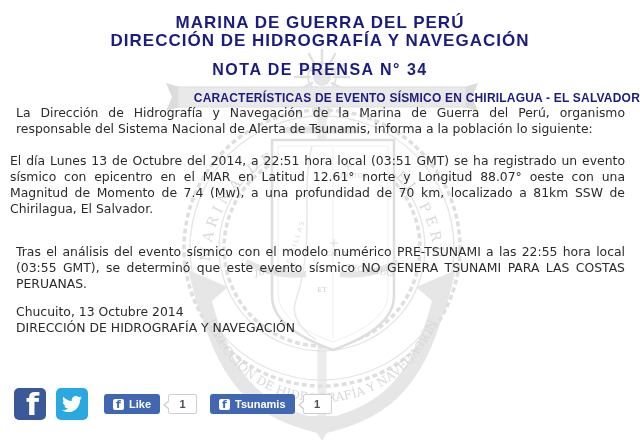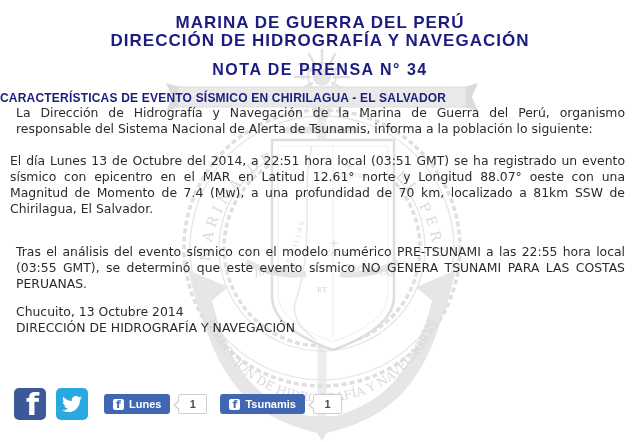--- a/index.html
+++ b/index.html
@@ -18,21 +18,21 @@
     text-align:center;color:#1b1c80;
     font-family:"Liberation Sans", sans-serif;
     font-weight:bold;font-size:17px;line-height:18px;letter-spacing:1px;
   }
   .h2line{
     margin-top:11px;text-align:center;color:#1b1c80;
     font-family:"Liberation Sans", sans-serif;
     font-weight:bold;font-size:16px;line-height:17px;letter-spacing:1.5px;
   }
   .h3line{
-    margin-top:14px;text-align:left;color:#1b1c80;
+    margin-top:14px;text-align:right;color:#1b1c80;
     font-family:"Liberation Sans", sans-serif;
     font-weight:bold;font-size:12px;line-height:13px;letter-spacing:0.2px;
   }
   .para{
     margin:0;padding:0 15px 0 16px;
     color:#2b2b2b;font-size:12.4px;line-height:16px;
     text-align:justify;
   }
   .p1{}
   .p2{margin-top:16px;padding-left:10px;}
@@ -184,21 +184,21 @@
         <span>f</span>
       </div>
       <div class="sq-icon tw-big">
         <svg width="20" height="20" viewBox="0 0 512 512">
           <path fill="#ffffff" d="M459.37 151.716c.325 4.548.325 9.097.325 13.645 0 138.72-105.583 298.558-298.558 298.558-59.452 0-114.68-17.219-161.137-47.106 8.447.974 16.568 1.299 25.34 1.299 49.055 0 94.213-16.568 130.274-44.832-46.132-.975-84.792-31.188-98.112-72.772 6.498.974 12.995 1.624 19.818 1.624 9.421 0 18.843-1.3 27.614-3.573-48.081-9.747-84.143-51.98-84.143-102.985v-1.299c13.969 7.797 30.214 12.67 47.431 13.319-28.264-18.843-46.781-51.005-46.781-87.391 0-19.492 5.197-37.36 14.294-52.954 51.655 63.675 129.3 105.258 216.365 109.807-1.624-7.797-2.599-15.918-2.599-24.04 0-57.828 46.782-104.934 104.934-104.934 30.213 0 57.502 12.67 76.67 33.137 23.715-4.548 46.456-13.32 66.599-25.34-7.798 24.366-24.366 44.833-46.132 57.827 21.117-2.273 41.584-8.122 60.426-16.243-14.292 20.791-32.161 39.308-52.628 54.253z"></path>
         </svg>
       </div>
       <div class="like-widget">
         <div class="fb-btn">
           <span class="fbox">f</span>
-          <span>Lunes</span>
+          <span>Like</span>
         </div>
         <div class="bubble">
           <span>1</span>
         </div>
       </div>
       <div class="rec-widget">
         <div class="fb-btn">
           <span class="fbox">f</span>
           <span>Tsunamis</span>
         </div>

